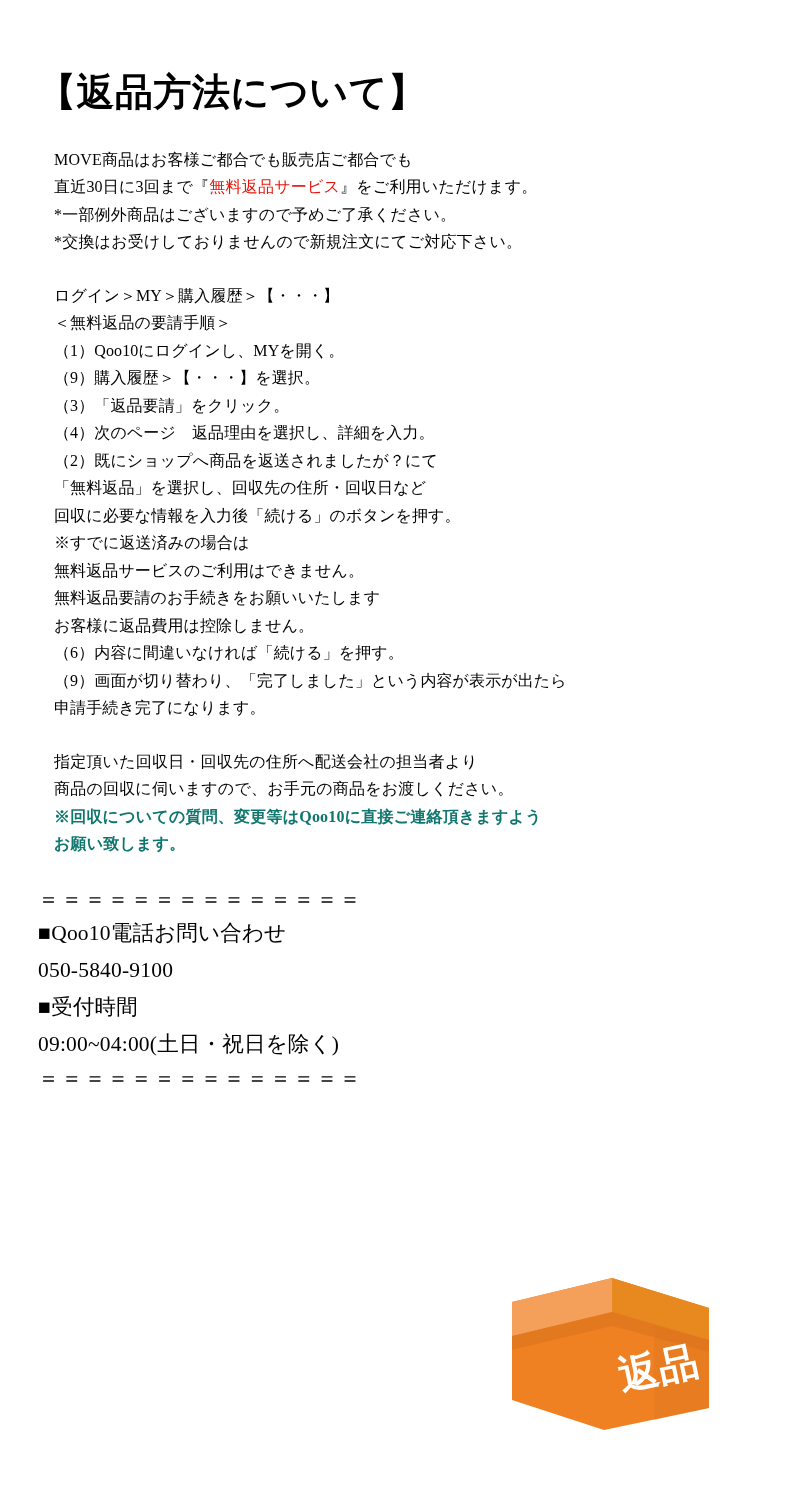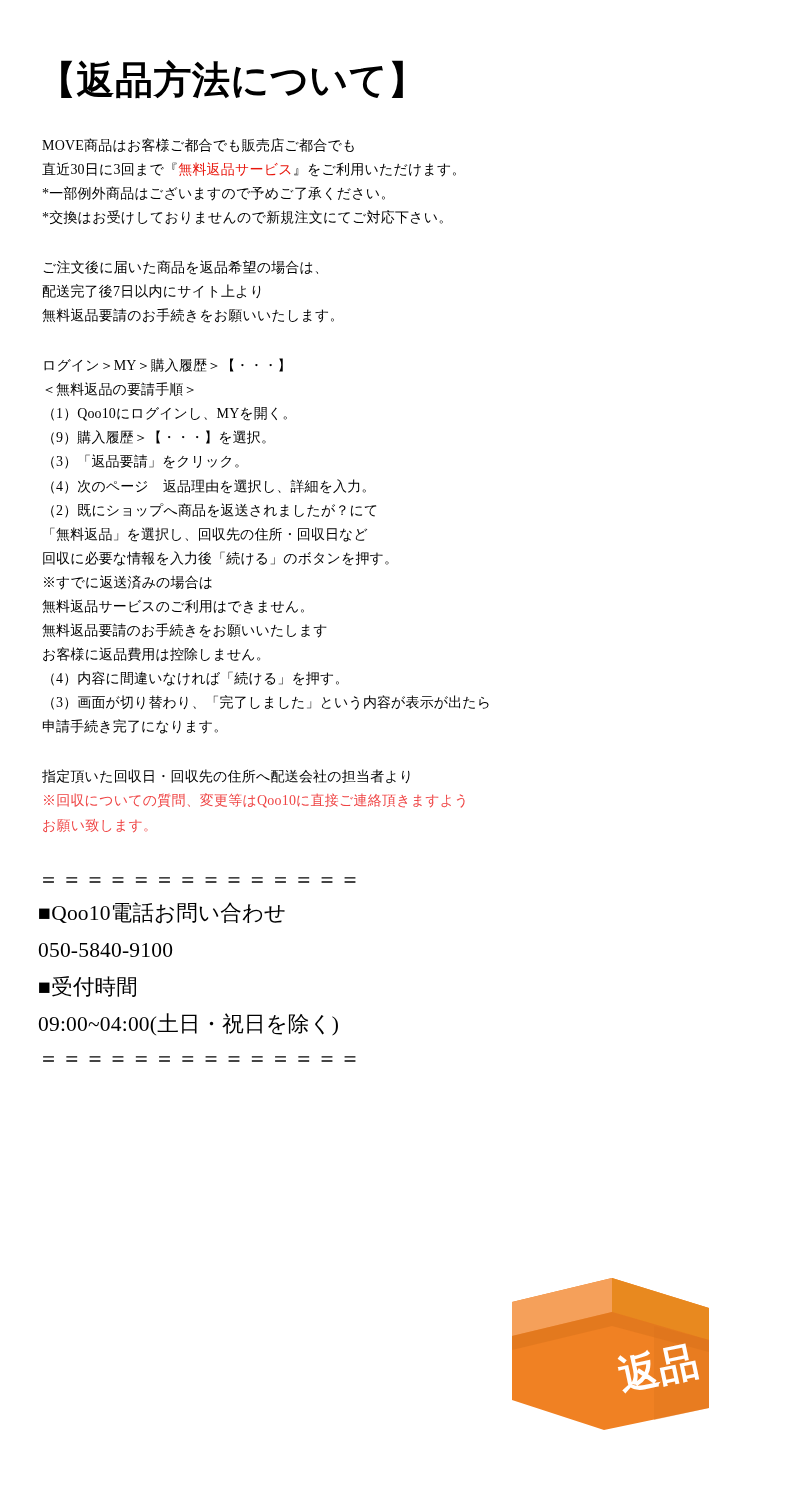--- a/index.html
+++ b/index.html
@@ -12,46 +12,46 @@
     background: #ffffff;
     font-family: "Liberation Serif", "DejaVu Serif", serif;
     color: #000000;
     overflow: hidden;
   }
   .page {
     position: relative;
     width: 800px;
     height: 1500px;
     box-sizing: border-box;
-    padding: 40px 38px;
+    padding: 52px 38px;
   }
   .title {
     font-size: 38px;
     font-weight: bold;
     letter-spacing: 0.5px;
     margin: 18px 0 30px 0;
     line-height: 1.2;
   }
   .para {
-    font-size: 14px;
+    font-size: 16px;
     line-height: 1.72;
-    margin: 0 0 26px 4px;
+    margin: 0 0 26px 16px;
     letter-spacing: 0.2px;
   }
   .line {
     display: block;
     white-space: nowrap;
   }
   .red {
     color: #e8160c;
     text-align: center;
   }
   .red-block {
-    color: #ef4444;
-    font-weight: normal;
+    color: #0f766e;
+    font-weight: bold;
   }
   .footer-block {
     font-size: 21.5px;
     line-height: 1.72;
     letter-spacing: 0.2px;
     margin-top: 18px;
   }
   .dashline {
     font-size: 21px;
     letter-spacing: 2.2px;
@@ -76,47 +76,43 @@
 
   <h1 class="title">【返品方法について】</h1>
 
   <div class="para">
     <span class="line">MOVE商品はお客様ご都合でも販売店ご都合でも</span>
     <span class="line"><span>直近30日に3回まで『</span><span class="red">無料返品サービス</span><span>』をご利用いただけます。</span></span>
     <span class="line">*一部例外商品はございますので予めご了承ください。</span>
     <span class="line">*交換はお受けしておりませんので新規注文にてご対応下さい。</span>
   </div>
 
-  <div class="para">
-    <span class="line">ご注文後に届いた商品を返品希望の場合は、</span>
-    <span class="line">配送完了後7日以内にサイト上より</span>
-    <span class="line">無料返品要請のお手続きをお願いいたします。</span>
-  </div>
 
   <div class="para steps">
     <span class="line">ログイン＞MY＞購入履歴＞【・・・】</span>
     <span class="line">＜無料返品の要請手順＞</span>
     <span class="line">（1）Qoo10にログインし、MYを開く。</span>
     <span class="line">（9）購入履歴＞【・・・】を選択。</span>
     <span class="line">（3）「返品要請」をクリック。</span>
     <span class="line">（4）次のページ　返品理由を選択し、詳細を入力。</span>
     <span class="line">（2）既にショップへ商品を返送されましたが？にて</span>
     <span class="line">「無料返品」を選択し、回収先の住所・回収日など</span>
     <span class="line">回収に必要な情報を入力後「続ける」のボタンを押す。</span>
     <span class="line">※すでに返送済みの場合は</span>
     <span class="line">無料返品サービスのご利用はできません。</span>
     <span class="line">無料返品要請のお手続きをお願いいたします</span>
     <span class="line">お客様に返品費用は控除しません。</span>
-    <span class="line">（4）内容に間違いなければ「続ける」を押す。</span>
-    <span class="line">（3）画面が切り替わり、「完了しました」という内容が表示が出たら</span>
+    <span class="line">（6）内容に間違いなければ「続ける」を押す。</span>
+    <span class="line">（9）画面が切り替わり、「完了しました」という内容が表示が出たら</span>
     <span class="line">申請手続き完了になります。</span>
   </div>
 
   <div class="para">
     <span class="line">指定頂いた回収日・回収先の住所へ配送会社の担当者より</span>
+    <span class="line">商品の回収に伺いますので、お手元の商品をお渡しください。</span>
     <span class="line red-block">※回収についての質問、変更等はQoo10に直接ご連絡頂きますよう</span>
     <span class="line red-block">お願い致します。</span>
   </div>
 
   <div class="footer-block">
     <span class="line dashline">＝＝＝＝＝＝＝＝＝＝＝＝＝＝</span>
     <span class="line">■Qoo10電話お問い合わせ</span>
     <span class="line">050-5840-9100</span>
     <span class="line">■受付時間</span>
     <span class="line">09:00~04:00(土日・祝日を除く)</span>

